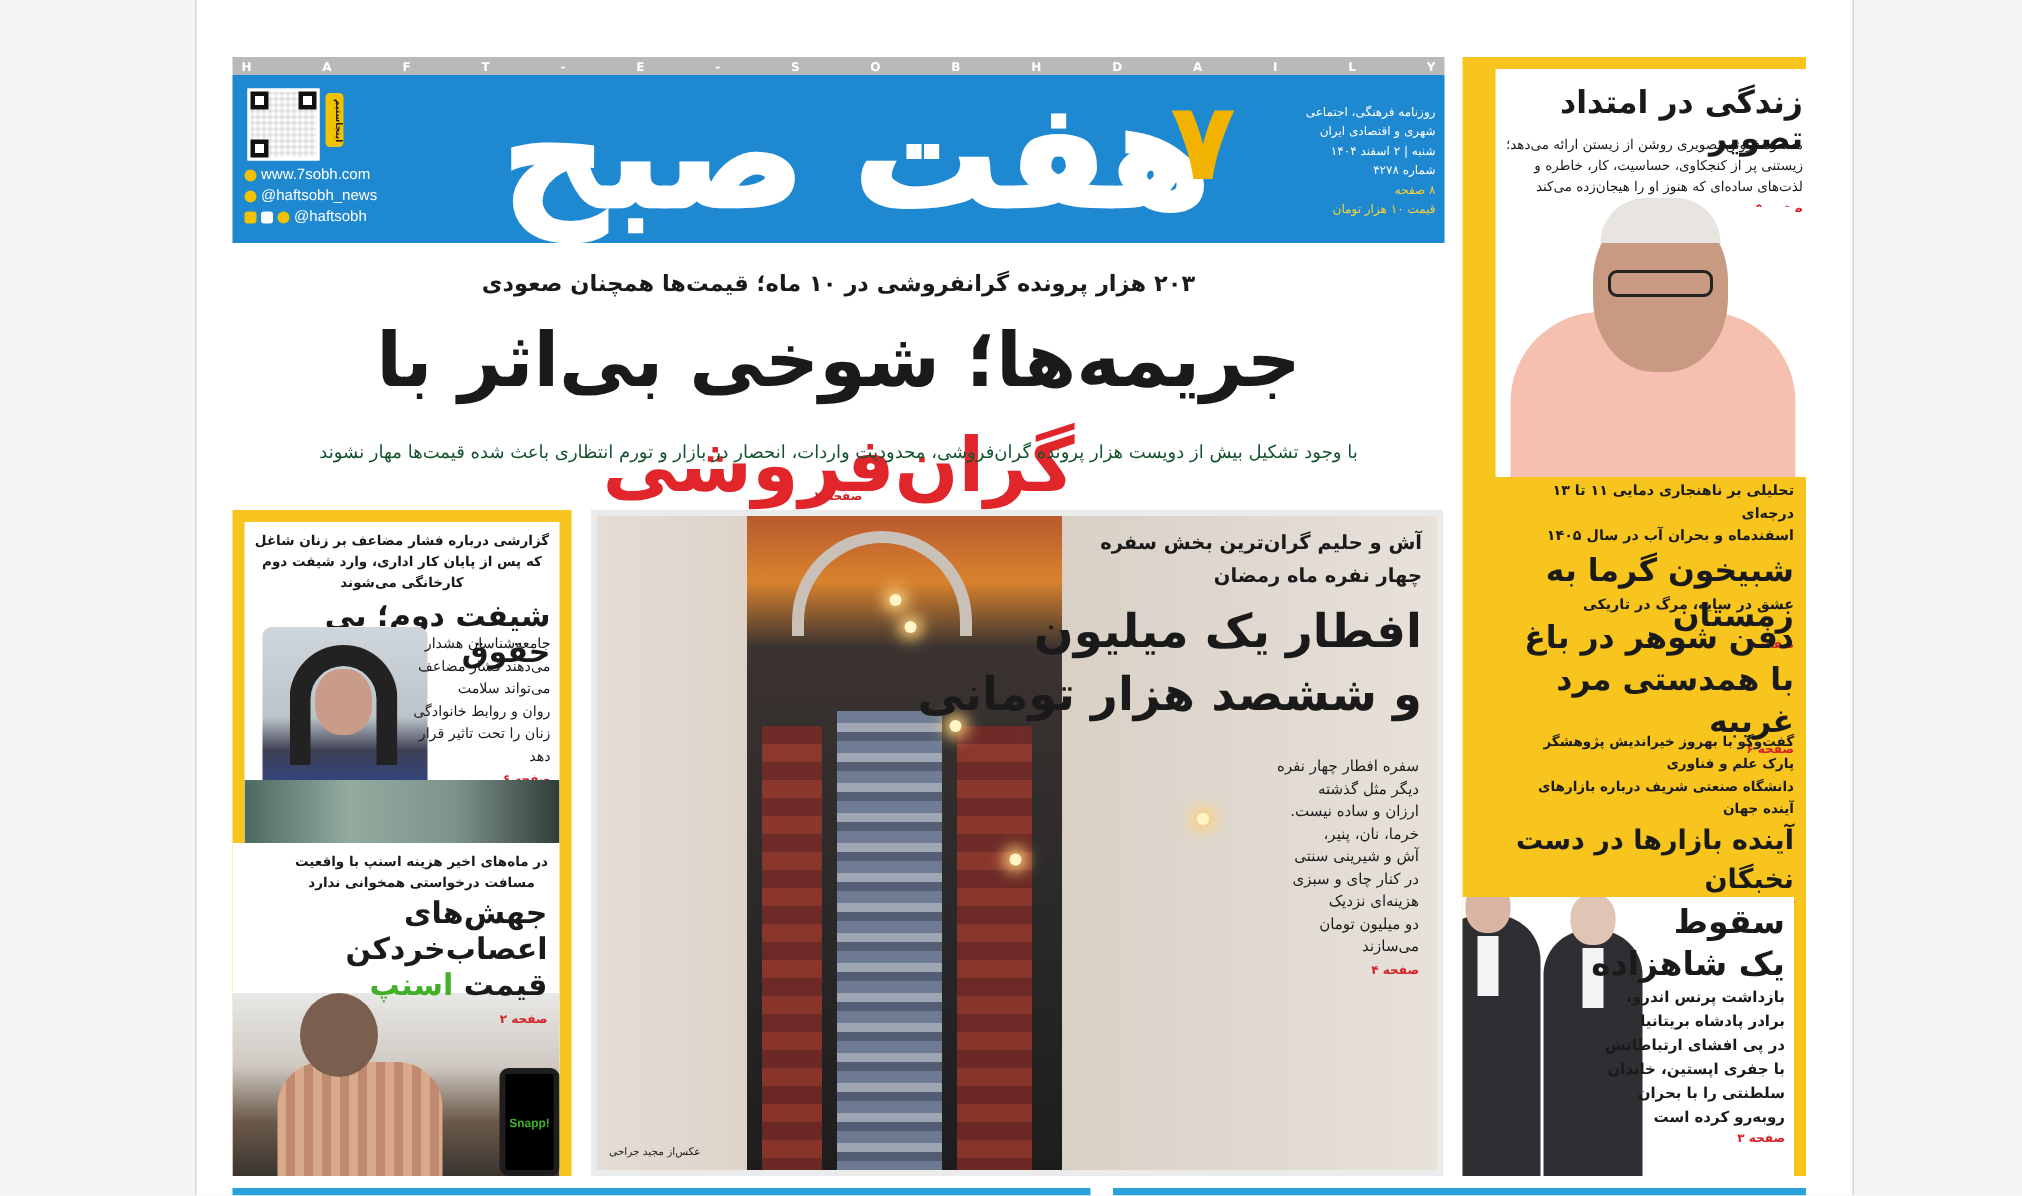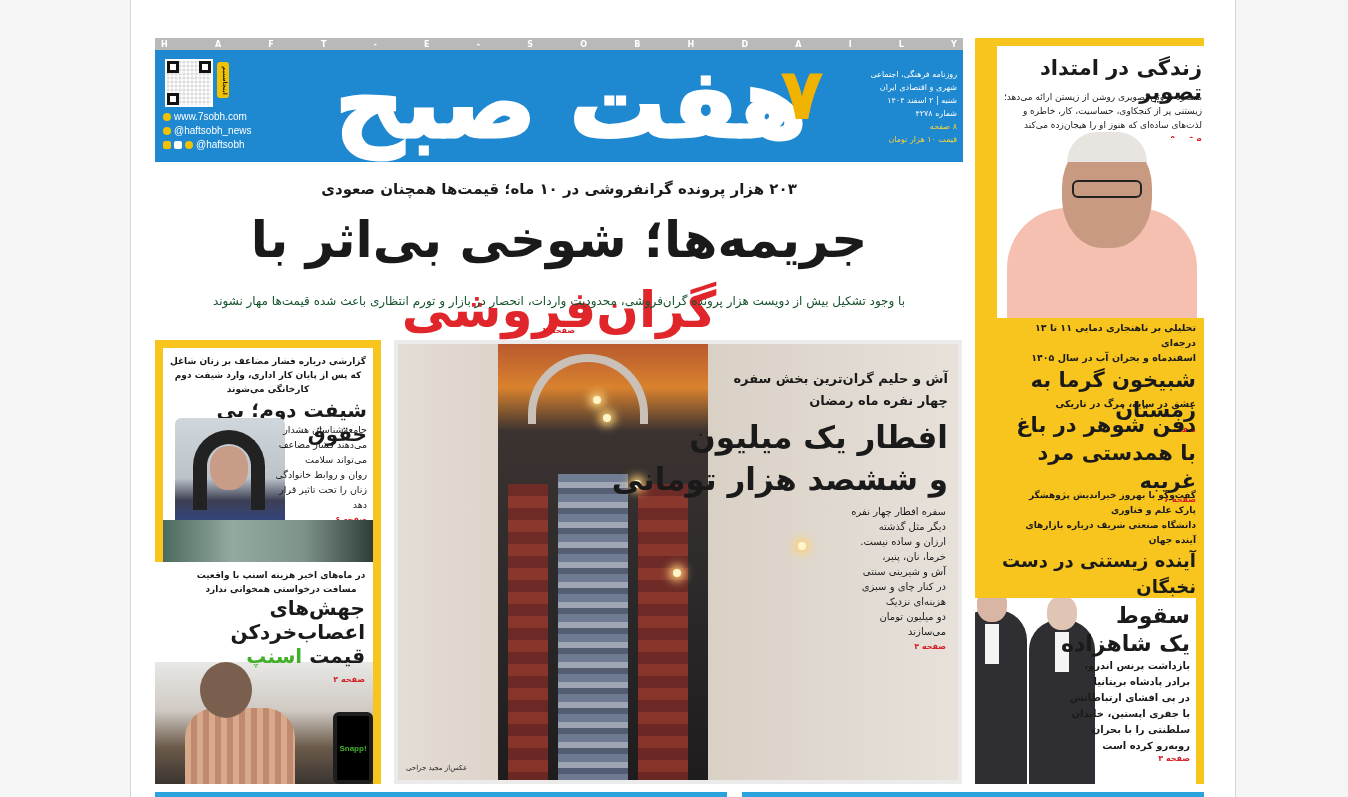--- a/index.html
+++ b/index.html
@@ -78,21 +78,21 @@
                   background: linear-gradient(90deg, #e4ddd6 0%, #ddd3c9 18%, #5b4a3c 20%, #3b2f28 40%, #42352c 50%, #d8cfc4 52%, #e7e1da 100%); }
   .alley { position: absolute; left: 100px; top: 0; width: 210px; height: 436px;
            background: linear-gradient(180deg, #b85a2f 0%, #d9822e 10%, #3b3330 20%, #2d2a2b 55%, #1f1c1e 100%); }
   .cloth { position: absolute; left: 160px; top: 130px; width: 70px; height: 306px;
            background: repeating-linear-gradient(180deg, #7a8aa6 0 8px, #b3bccc 8px 14px, #5b6780 14px 20px); opacity: .85; }
   .carpet-l { position:absolute; left: 110px; top: 140px; width: 40px; height: 296px; background: repeating-linear-gradient(180deg,#7d2a25 0 12px,#a03a2d 12px 24px); opacity: .8;}
   .carpet-r { position:absolute; left: 240px; top: 140px; width: 50px; height: 296px; background: repeating-linear-gradient(180deg,#7d2a25 0 12px,#a03a2d 12px 24px); opacity: .8;}
   .lamp { position: absolute; width: 8px; height: 8px; border-radius: 50%; background: #fff6c8; box-shadow: 0 0 10px 4px #ffd27a; }
   .arch { position: absolute; left: 130px; top: 10px; width: 120px; height: 70px; border-radius: 60px 60px 0 0; border: 8px solid #c9c1b8; border-bottom: none; }
 
-  .center-text { position: absolute; right: 10px; top: 24px; direction: rtl; text-align: right; color: #1a1a1a; }
+  .center-text { position: absolute; right: 10px; top: 8px; direction: rtl; text-align: right; color: #1a1a1a; }
   .center-kicker { font-size: 13px; font-weight: bold; line-height: 22px; }
   .center-title { font-size: 31px; font-weight: bold; line-height: 42px; margin-top: 4px; letter-spacing: -1px; }
   .center-body { position: absolute; right: 12px; top: 160px; width: 110px; direction: rtl; text-align: right;
                  font-size: 10px; line-height: 15px; color: #1a1a1a; }
   .photo-credit { position: absolute; left: 8px; bottom: 8px; direction: rtl; font-size: 7px; color: #1a1a1a; }
 
   
   .right-col { position: absolute; left: 975px; top: 38px; width: 229px; height: 746px; background: #f7c51e; }
   .right-top { position: absolute; left: 22px; top: 8px; width: 213px; height: 272px; background: #fff; overflow: hidden; }
   .right-title { position: absolute; right: 8px; top: 10px; direction: rtl; font-size: 21px; font-weight: bold; color: #1a1a1a; }
@@ -285,21 +285,21 @@
   <div class="rstory" style="top:358px">
     <div class="k">عشق در سایه، مرگ در تاریکی</div>
     <div class="t" style="font-size:21px; line-height:28px">دفن شوهر در باغ</div>
     <div class="t" style="font-size:21px; line-height:28px">با همدستی مرد غریبه</div>
     <div class="pg-ref">صفحه ۶</div>
   </div>
 
   <div class="rstory" style="top:450px">
     <div class="k" style="font-size:9px">گفت‌وگو با بهروز خیراندیش پژوهشگر پارک علم و فناوری</div>
     <div class="k" style="font-size:9px">دانشگاه صنعتی شریف درباره بازارهای آینده جهان</div>
-    <div class="t" style="font-size:18px; line-height:26px">آینده زیستنی در دست نخبگان</div>
+    <div class="t" style="font-size:18px; line-height:26px">آینده بازارها در دست نخبگان</div>
     <div style="font-size:9px; line-height:15px">آینده اقتصاد به تدریج واز تعامل نخبگان، سرمایه</div>
     <div style="font-size:9px; line-height:15px">سیاست و رسانه شکل می‌گیرد و ناگهانی نیست</div>
     <div class="pg-ref">صفحه ۴</div>
   </div>
 
   <div class="right-bottom">
     <div class="royals">
       <div class="royal" style="left:0; top:30px; width:70px; height:174px">
         <div class="rhead" style="left:20px; top:-22px"></div>
         <div class="shirt" style="left:28px; top:14px"></div>

